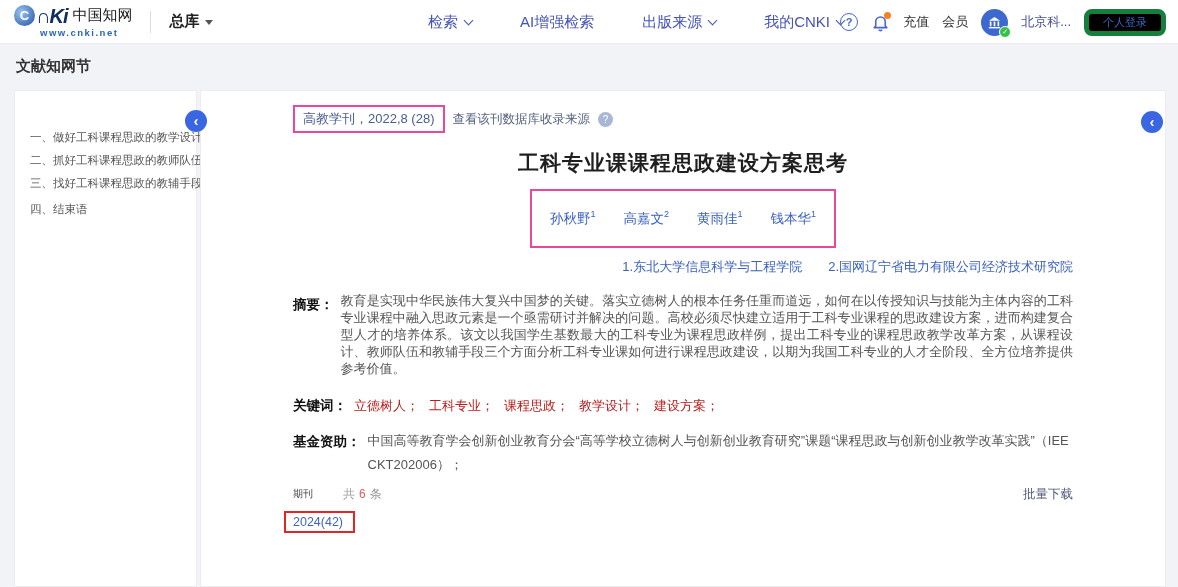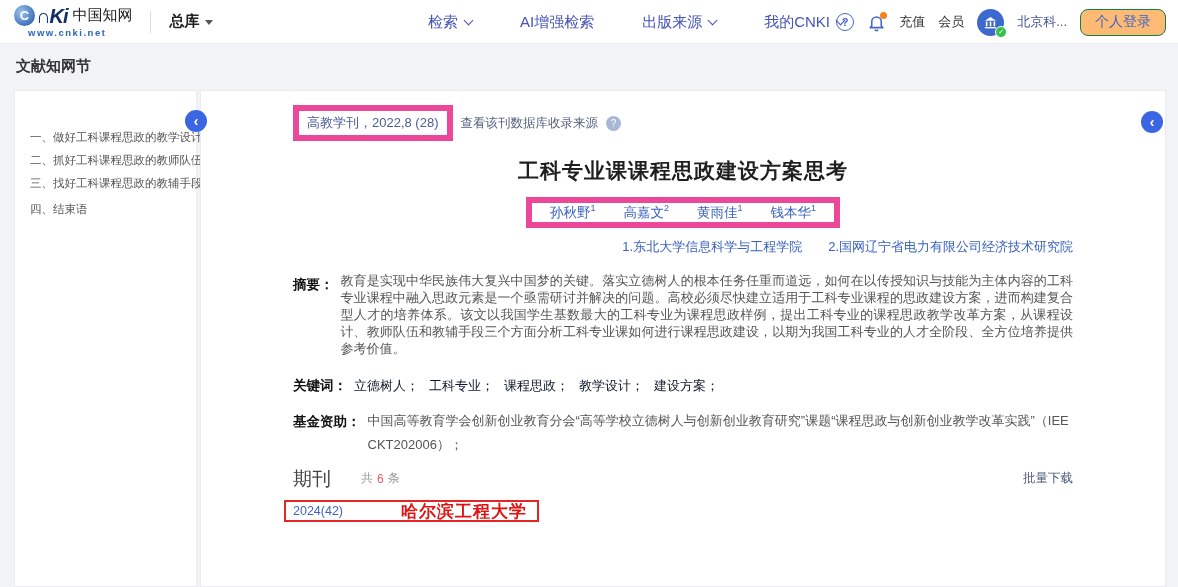--- a/index.html
+++ b/index.html
@@ -12,84 +12,84 @@
   }
   
   .navbar { position:absolute; top:0; left:0; right:0; height:44px; background:#fff;
             border-bottom:1px solid #ececf0; display:flex; align-items:center; z-index:9; }
   .logo { display:flex; flex-direction:column; margin-left:14px; line-height:1; }
   .logo-row1 { display:flex; align-items:center; }
   .logo-c { width:21px; height:21px; border-radius:50%; background:radial-gradient(circle at 35% 35%, #9cc4ee, #1c4fa1);
             color:#fff; font-weight:bold; font-size:13px; display:grid; place-items:center; }
   .logo-nki { font-size:20px; font-weight:bold; font-style:italic; color:#0f2e63; letter-spacing:-1px; margin-left:1px; }
   .logo-cn { font-size:15px; font-weight:normal; color:#1a1a1a; margin-left:5px; font-family:"Liberation Serif","DejaVu Serif",serif; }
-  .logo-url { font-size:9.5px; font-weight:bold; color:#2b66b8; letter-spacing:1.5px; margin:2px 0 0 14px; }
+  .logo-url { font-size:9.5px; font-weight:bold; color:#2b66b8; letter-spacing:1.5px; margin:2px 0 0 26px; }
   .nav-divider { width:1px; height:22px; background:#ddd; margin:0 18px; }
   .lib { display:flex; align-items:center; font-size:15px; font-weight:bold; color:#222; }
   .caret-solid { width:0; height:0; border-left:4px solid transparent; border-right:4px solid transparent;
                  border-top:5px solid #555; margin-left:6px; margin-top:2px; }
   .nav-center { position:absolute; left:428px; top:0; height:44px; display:flex; align-items:center; gap:48px; }
   .nav-link { display:flex; align-items:center; gap:7px; font-size:15px; color:#4553b8; cursor:pointer; }
   .chev { width:7px; height:7px; border-right:1.7px solid #4553b8; border-bottom:1.7px solid #4553b8;
           transform:rotate(45deg); margin-top:-4px; }
   .nav-right { position:absolute; right:12px; top:0; height:44px; display:flex; align-items:center; gap:13px; }
   .help-icon { width:18px; height:18px; border:1.5px solid #4668c8; border-radius:50%; color:#4668c8;
                font-size:11px; font-weight:bold; display:grid; place-items:center; }
   .bell-wrap { position:relative; width:19px; height:19px; }
   .bell-dot { position:absolute; top:-1px; right:-1px; width:7px; height:7px; border-radius:50%; background:#f7821b; }
   .nav-text { font-size:13px; color:#333; }
   .avatar-wrap { position:relative; width:27px; height:27px; }
   .avatar { width:27px; height:27px; border-radius:50%; background:#3d68cd; display:grid; place-items:center; }
   .check-badge { position:absolute; right:-3px; bottom:-2px; width:12px; height:12px; border-radius:50%;
                  background:#35c04a; border:1.5px solid #fff; color:#fff; font-size:7px; font-weight:bold;
                  display:grid; place-items:center; }
   .org-name { font-size:13px; color:#45538f; }
-  .login-btn { height:27px; padding:0 14px; border:1px solid #15803d; border-radius:8px; background:#fdba74;
-               color:#3f66c5; font-size:14px; display:flex; align-items:center; cursor:pointer; }
+  .login-btn { height:27px; padding:0 14px; border:5px solid #15803d; border-radius:8px; background:#000000;
+               color:#3f66c5; font-size:11px; display:flex; align-items:center; cursor:pointer; }
   
   .page-heading { position:absolute; left:16px; top:57px; font-size:15px; font-weight:bold; color:#333; }
   
   .sidebar { position:absolute; left:14px; top:90px; width:183px; bottom:0; background:#fff;
              border:1px solid #ececf0; }
   .outline { padding:38px 6px 0 15px; }
   .outline-item { font-size:11.5px; color:#555; white-space:nowrap; line-height:16px; margin-bottom:7px; cursor:pointer; }
   .outline-item.sp { margin-top:10px; }
   .collapse-btn { position:absolute; width:22px; height:22px; border-radius:50%; background:#3b66e3; color:#fff;
                   display:grid; place-items:center; font-size:14px; font-weight:bold; line-height:1; cursor:pointer; z-index:8; }
   .collapse-left { top:19px; right:-11px; }
   .collapse-right { top:20px; right:2px; }
   
   .main { position:absolute; left:200px; top:90px; width:966px; bottom:0; background:#fff;
           border:1px solid #ececf0; padding:14px 92px 0 92px; }
-  .red-box { border:6px solid #ec4899; }
+  .red-box { border:2px solid #ec4899; }
   .source-row { display:flex; align-items:center; gap:8px; }
   .source-box { padding:3px 8px; font-size:13px; color:#4a5c94; white-space:nowrap; }
   .source-link { font-size:12.5px; color:#55617f; cursor:pointer; }
   .q-icon { width:15px; height:15px; border-radius:50%; background:#a9b7d6; color:#fff; font-size:10px;
             display:grid; place-items:center; cursor:pointer; }
   .art-title { text-align:center; margin-top:16px; font-size:21px; font-weight:600; color:#1f1f1f; letter-spacing:1px; }
   .authors-row { display:flex; justify-content:center; margin-top:12px; }
-  .authors-box { display:flex; gap:28px; padding:0 18px; }
+  .authors-box { display:flex; gap:28px; padding:18px 18px; }
   .author { color:#3a62bd; font-size:13.5px; cursor:pointer; }
   .author sup { font-size:9px; }
   .affil-row { display:flex; justify-content:flex-end; gap:26px; margin-top:10px; }
   .affil { color:#3a62bd; font-size:13px; cursor:pointer; }
   .meta { display:flex; margin-top:16px; }
   .meta-label { flex:0 0 auto; font-weight:bold; color:#111; font-size:13.5px; margin-right:7px; white-space:nowrap; line-height:25px; }
   .abstract-text { color:#555; font-size:13px; line-height:17px; text-align:justify; }
   .kw-wrap { display:flex; flex-wrap:wrap; gap:0 10px; line-height:25px; }
-  .kw { color:#0f172a; font-size:13px; cursor:pointer; }
+  .kw { color:#b91c1c; font-size:13px; cursor:pointer; }
   .fund-text { color:#555; font-size:13px; line-height:24px; word-break:break-all; }
   
   .tabs { margin-top:15px; display:flex; border-bottom:2px solid #3e64c0; }
   .tab { padding:6px 14px; font-size:13px; color:#333; cursor:pointer; white-space:nowrap; }
   .tab.active { background:#3e64c0; color:#fff; }
   
   .list-head { display:flex; align-items:center; margin-top:9px; }
-  .type-label { font-size:19px; color:#444; }
+  .type-label { font-size:10px; color:#444; }
   .count { margin-left:30px; font-size:12px; color:#999; display:flex; gap:4px; align-items:center; }
   .count-num { color:#e05a68; }
   .batch { margin-left:auto; font-size:12.5px; color:#4c5878; cursor:pointer; }
   .cite-list { margin-top:8px; }
   .cite-row { height:23.4px; display:flex; align-items:center; font-size:12.5px; color:#4f5b7c; white-space:nowrap; }
   .cite-box { display:flex; align-items:center; border:2px solid #e42525; padding:0 10px 0 7px; margin-left:-9px; height:22px; }
   .cite-year { color:#3e63c5; cursor:pointer;text-align:right; }
   .cite-text { cursor:pointer; }
   .cite-ann { color:#e01212; font-weight:bold; font-size:17px; letter-spacing:1px; }
   .ml-lg { margin-left:58px; }
@@ -231,21 +231,20 @@
       <span>条</span>
     </span>
     <span class="batch">批量下载</span>
   </div>
 
   <div class="cite-list">
 
     <div class="cite-row">
       <span class="cite-box">
         <span class="cite-year">2024(42)</span>
-        <span class="cite-ann ml-lg">哈尔滨工程大学</span>
       </span>
     </div>
 
     <div class="cite-row">
       
       
     </div>
 
   </div>
 </div>

